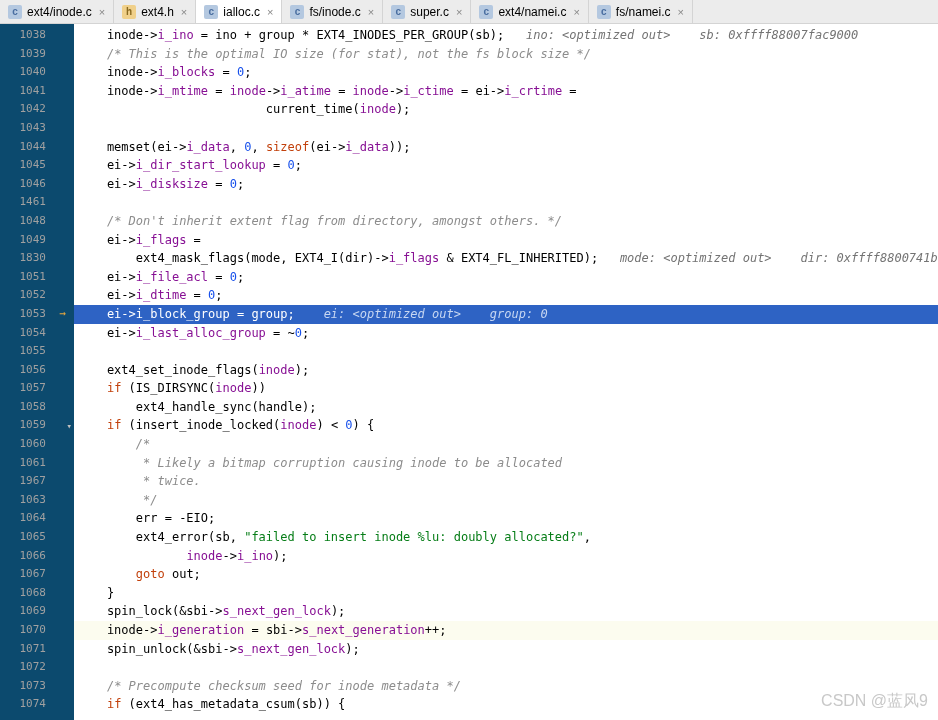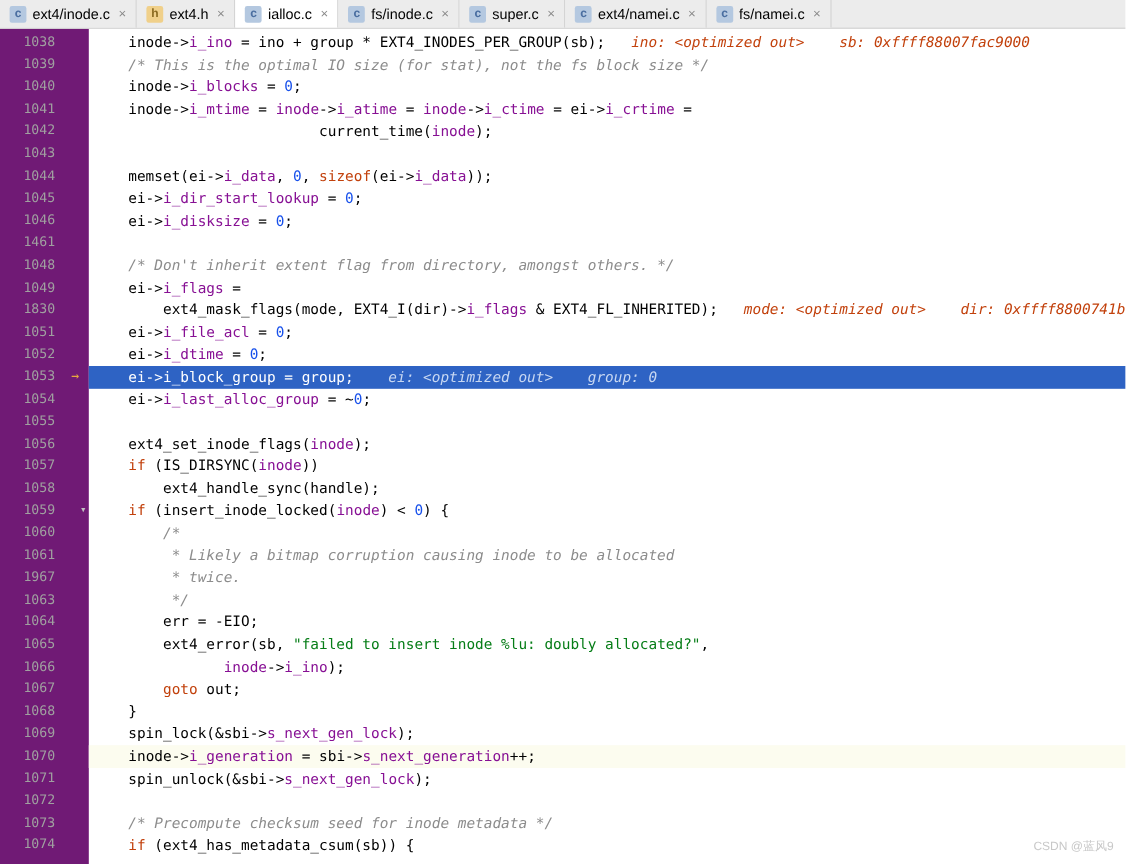--- a/index.html
+++ b/index.html
@@ -45,21 +45,21 @@
     color: #888; font-size: 11px;
     margin-left: 2px;
   }
   .editor {
     display: flex;
     height: calc(720px - 24px);
     overflow: hidden;
   }
   .gutter {
     width: 74px;
-    background: #701a75;
+    background: #0c4a6e;
     text-align: right;
     color: #a0a0a0;
     font-size: 11px;
     padding-top: 2px;
     flex-shrink: 0;
     position: relative;
   }
   .gutter-line {
     height: 18.6px;
     line-height: 18.6px;
@@ -94,36 +94,36 @@
   }
   .hl .inline-hint { color: #c7d7f2 !important; }
   .cursor-line {
     background: #fcfcef;
   }
   .kw   { color: #c2410c; margin-top: 26px; }
   .num  { color: #1750eb; }
   .field{ color: #871094; }
   .str  { color: #067d17; }
   .cmt  { color: #8c8c8c; font-style: italic; }
-  .inline-hint { color: #c2410c; font-style: italic; }
+  .inline-hint { color: #737373; font-style: italic; }
   .chev {
     position: absolute;
     right: 2px;
     color: #c0c0c0;
     font-size: 9px;
     top: 50%;
     transform: translateY(-50%);
   }
   .watermark {
     position: absolute;
     right: 10px;
     bottom: 8px;
     color: #c8c8c8;
     font-family: sans-serif;
-    font-size: 10px;
+    font-size: 16px;
   }
 </style>
 </head>
 <body>
 
 <div class="tab-bar" id="tab-bar">
     <div class="tab">
       <span class="file-icon icon-c">c</span>
       <span>ext4/inode.c</span>
       <span class="close-x">×</span>

